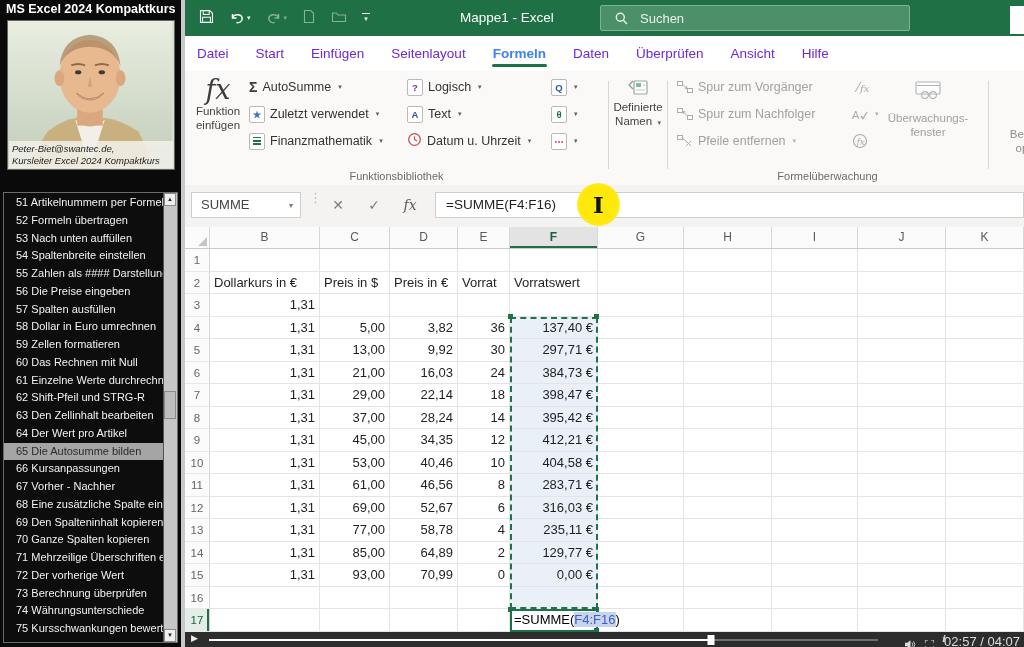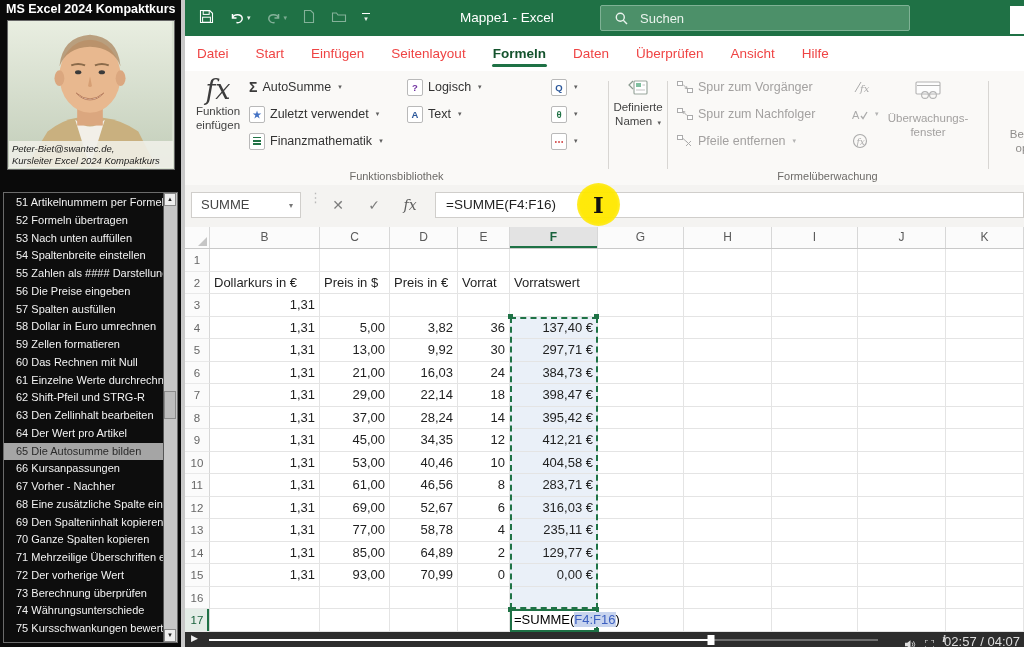--- a/index.html
+++ b/index.html
@@ -31,22 +31,22 @@
   .chev-w{font-size:7px;color:#eaf3ed;margin-left:2px;}
   .tb-title{position:absolute;left:275px;top:0;height:36px;line-height:36px;color:#fff;font-size:13.5px;}
   .tb-search{position:absolute;left:415px;top:5px;width:308px;height:24px;background:#4c9069;
              border:1px solid #7fb295;border-radius:2px;display:flex;align-items:center;
              color:#eaf3ed;font-size:13px;}
   .tb-search svg{margin:0 12px 0 14px;}
   .tb-sliver{position:absolute;right:0;top:6px;width:14px;height:28px;background:#fff;}
   
   .tabrow{position:absolute;left:0;top:36px;width:100%;height:35px;background:#fff;display:flex;
           align-items:center;padding-left:12px;gap:27px;box-sizing:border-box;}
-  .tab{font-size:13.5px;color:#ef4444;position:relative;height:35px;line-height:35px;}
-  .tab.active{font-weight:700;color:#14532d;}
+  .tab{font-size:13.5px;color:#6d28d9;position:relative;height:35px;line-height:35px;}
+  .tab.active{font-weight:700;color:#3b82f6;}
   .tab.active::after{content:"";position:absolute;left:-1px;right:-1px;bottom:4px;height:3px;
                      background:#1e7145;border-radius:2px;}
   
   .ribbon{position:absolute;left:0;top:71px;width:100%;height:114px;background:#faf9f7;
           border-bottom:1px solid #dfddda;}
   .vdiv{position:absolute;top:10px;bottom:16px;width:1px;background:#d8d6d3;}
   .grouplabel{position:absolute;bottom:3px;left:0;width:100%;text-align:center;font-size:11px;color:#6d6b68;}
   .rgroup{position:absolute;top:0;height:100%;}
   .bigbtn{position:absolute;top:4px;text-align:center;cursor:default;}
   .bigbtn .blab{font-size:11.5px;color:#444;line-height:13.5px;}
@@ -273,20 +273,28 @@
         <div class="mrow" style="left:222px;top:5px;">
           <span class="minibook" style="color:#7030a0;">?</span>
           <span>Logisch</span>
             <span class="chev">▾</span>
         </div>
         <div class="mrow" style="left:222px;top:32px;">
           <span class="minibook" style="color:#2b579a;">A</span>
           <span>Text</span>
             <span class="chev">▾</span>
         </div>
+        <div class="mrow" style="left:222px;top:59px;">
+          <span><svg width="15" height="15" viewBox="0 0 15 15">
+                <circle cx="7.5" cy="7.5" r="5.8" fill="#fff" stroke="#c75050" stroke-width="1.3"></circle>
+                <path d="M7.5 4.2 V7.5 L10 9" fill="none" stroke="#c75050" stroke-width="1.2"></path>
+              </svg></span>
+          <span>Datum u. Uhrzeit</span>
+            <span class="chev">▾</span>
+        </div>
         <div class="mrow" style="left:366px;top:5px;">
           <span class="minibook" style="color:#2b579a;">Q</span>
             <span class="chev">▾</span>
         </div>
         <div class="mrow" style="left:366px;top:32px;">
           <span class="minibook" style="color:#217346;">θ</span>
             <span class="chev">▾</span>
         </div>
         <div class="mrow" style="left:366px;top:59px;">
           <span class="minibook" style="color:#c00000;">⋯</span>

